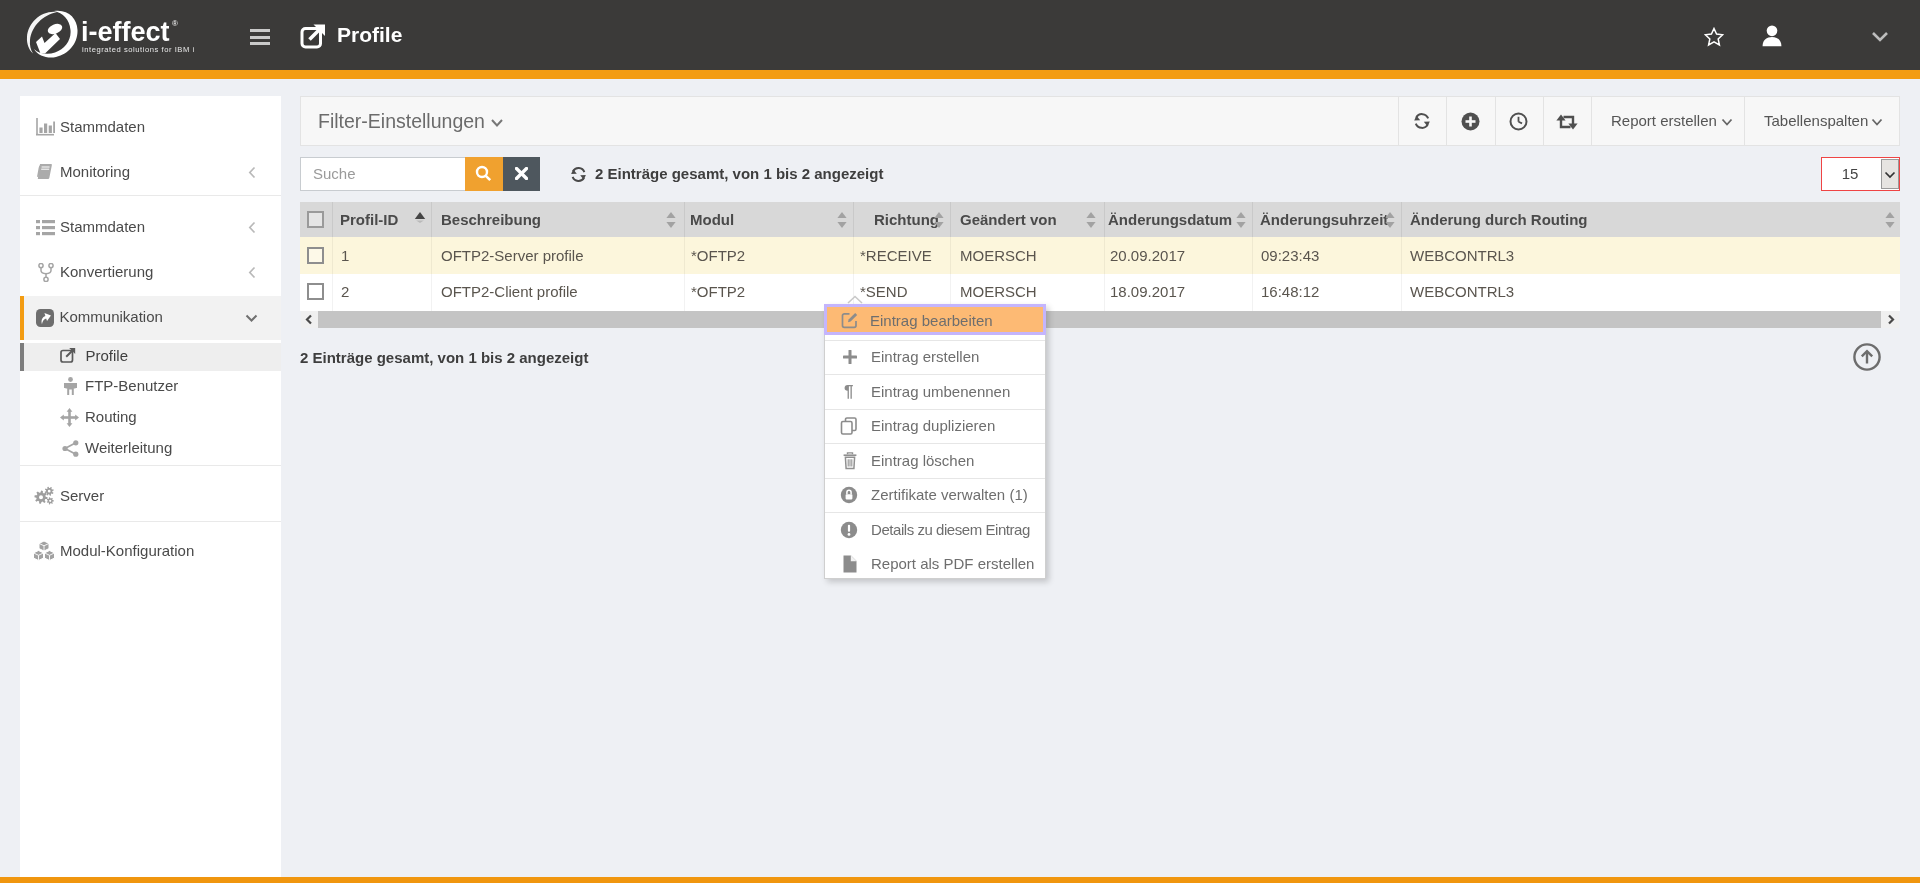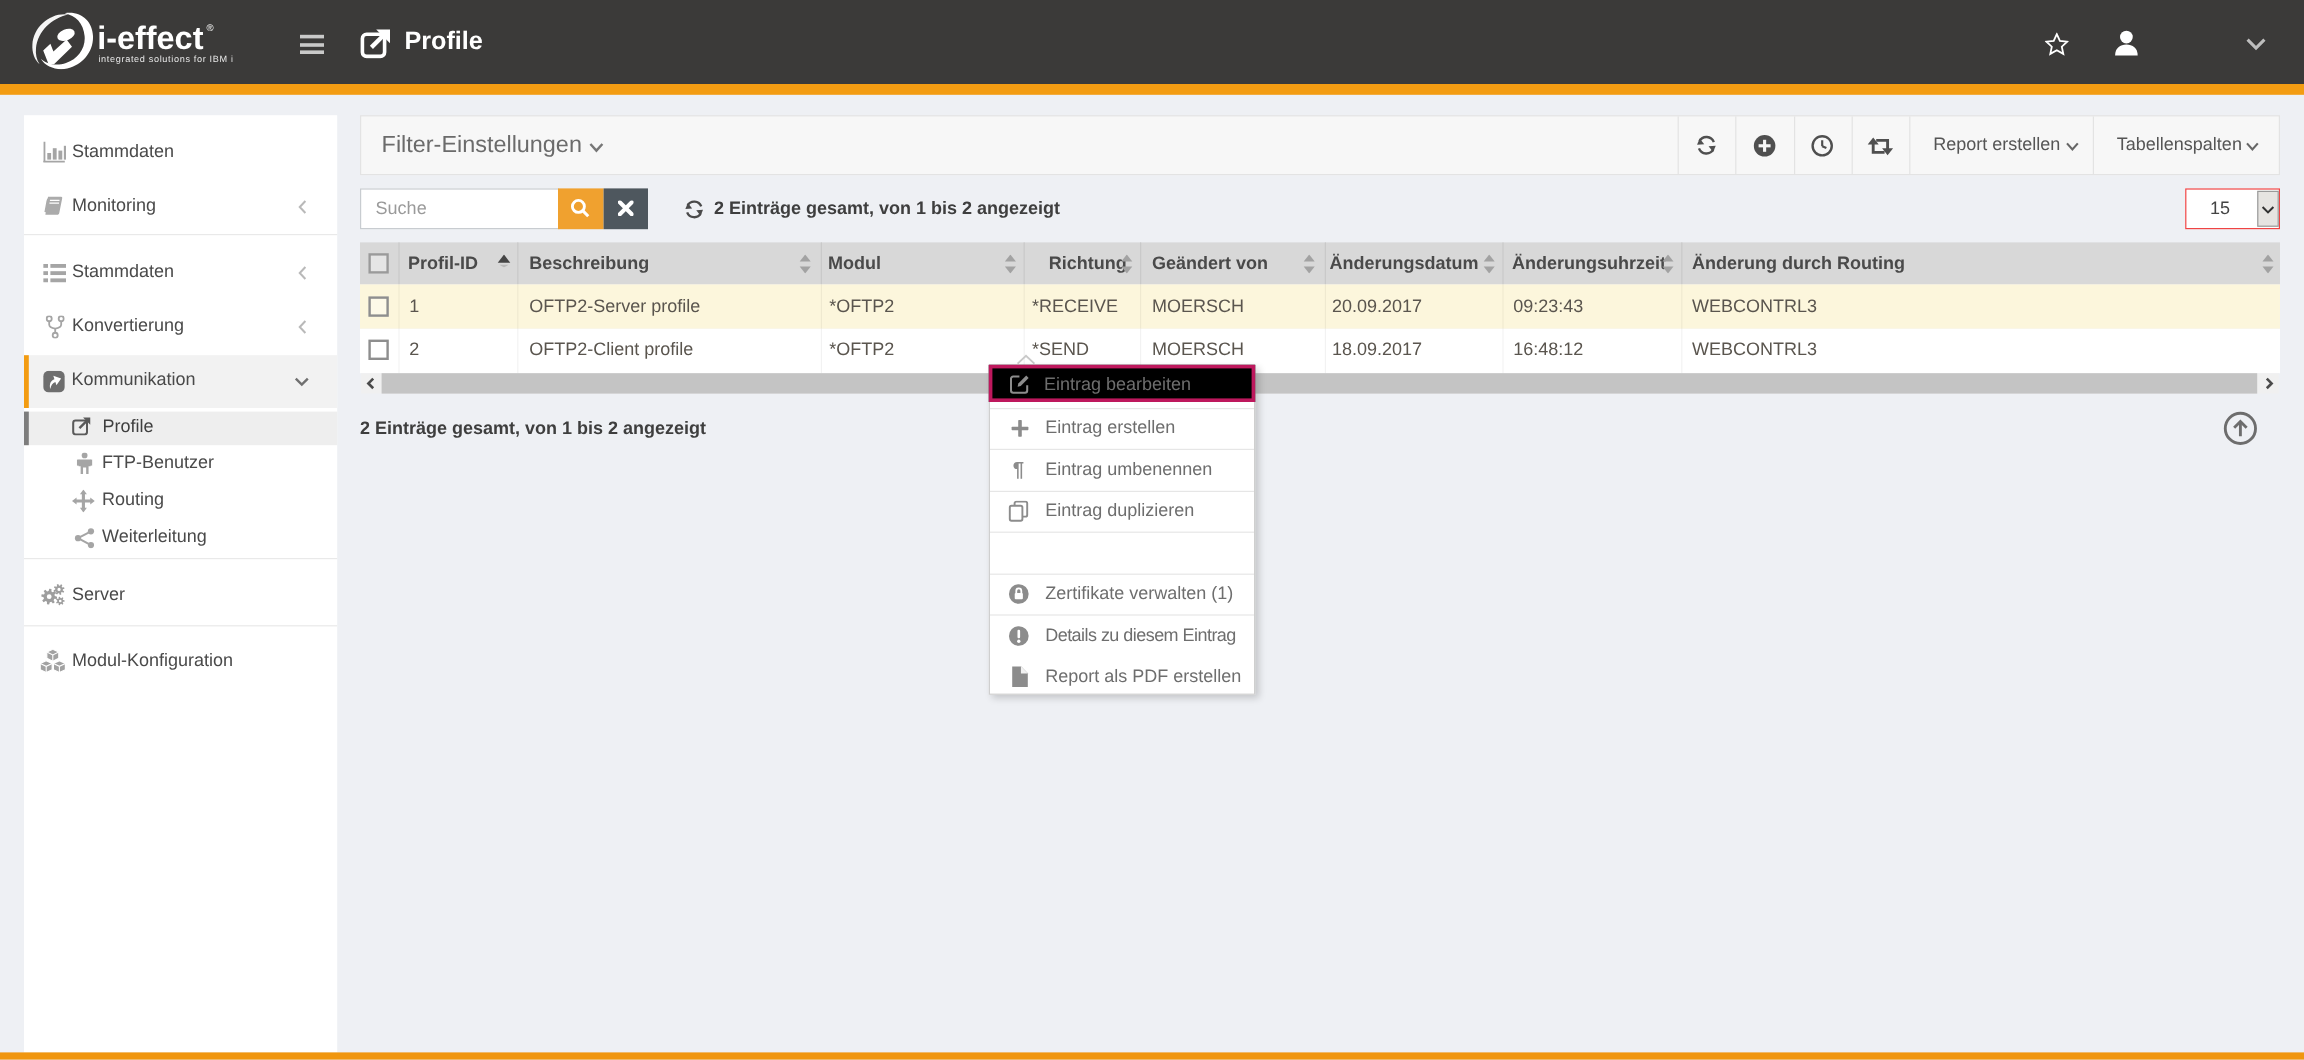--- a/index.html
+++ b/index.html
@@ -409,21 +409,21 @@
     <polyline points="2,8 9,1.5 16,8" fill="none" stroke="#c9c9c9" stroke-width="1.6"></polyline>
   </svg>
 <div class="a menu" id="ctxmenu" style="z-index:6">
   <div class="msep" style="top:34.5px"></div>
   <div class="msep" style="top:69px"></div>
   <div class="msep" style="top:103.5px"></div>
   <div class="msep" style="top:138px"></div>
   <div class="msep" style="top:172.5px"></div>
   <div class="msep" style="top:207px"></div>
 
-  <div style="position:absolute;left:-1px;top:-1px;width:222px;height:31px;border:3px solid #be185d;background:#000000">
+  <div style="position:absolute;left:-1px;top:-1px;width:222px;height:31px;border:3px solid #c4b5fd;background:#fdba74">
     <svg width="18" height="18" viewBox="0 0 18 18" style="position:absolute;left:14px;top:4px">
       <path d="M15 10 L15 14.5 A1.8 1.8 0 0 1 13.2 16.3 L3.3 16.3 A1.8 1.8 0 0 1 1.5 14.5 L1.5 4.6 A1.8 1.8 0 0 1 3.3 2.8 L8.5 2.8" fill="none" stroke="#8c8c8c" stroke-width="1.7"></path>
       <path d="M7 11.2 L7.6 8.6 L14.2 2 L16.2 4 L9.6 10.6 Z" fill="#8c8c8c"></path>
     </svg>
     <span style="position:absolute;left:43px;top:0;height:25px;line-height:27px;font-size:15px;color:#6e6e6e">Eintrag bearbeiten</span>
   </div>
   <div class="mitem" style="top:35px">
     <svg width="16" height="16" viewBox="0 0 16 16" style="position:absolute;left:17px;top:9px">
       <rect x="1" y="6.6" width="14" height="3" rx="0.6" fill="#8c8c8c"></rect>
         <rect x="6.5" y="1" width="3" height="14" rx="0.6" fill="#8c8c8c"></rect>
@@ -433,20 +433,31 @@
   <div class="mitem" style="top:69.5px">
     <span style="position:absolute;left:19px;top:0;font-size:17px;font-weight:bold;color:#8c8c8c">¶</span>
     <span class="mtx">Eintrag umbenennen</span>
   </div>
   <div class="mitem" style="top:104px">
     <svg width="18" height="18" viewBox="0 0 18 18" style="position:absolute;left:15px;top:8px">
       <rect x="5.5" y="1" width="10.5" height="12.5" rx="1.4" fill="none" stroke="#8c8c8c" stroke-width="1.6"></rect>
       <rect x="1.5" y="4.5" width="10.5" height="12.5" rx="1.4" fill="#fff" stroke="#8c8c8c" stroke-width="1.6"></rect>
     </svg>
     <span class="mtx">Eintrag duplizieren</span>
+  </div>
+  <div class="mitem" style="top:138.5px">
+    <svg width="16" height="18" viewBox="0 0 16 18" style="position:absolute;left:17px;top:8px">
+      <path d="M5.5 2.3 L5.5 0.9 L10.5 0.9 L10.5 2.3" fill="none" stroke="#909090" stroke-width="1.4"></path>
+      <line x1="1.6" y1="3.2" x2="14.4" y2="3.2" stroke="#909090" stroke-width="1.6"></line>
+      <path d="M3.4 5.3 L12.6 5.3 L11.9 16.6 L4.1 16.6 Z" fill="none" stroke="#909090" stroke-width="1.5"></path>
+      <line x1="6.2" y1="7.3" x2="6.2" y2="14.6" stroke="#909090" stroke-width="1.1"></line>
+      <line x1="8" y1="7.3" x2="8" y2="14.6" stroke="#909090" stroke-width="1.1"></line>
+      <line x1="9.8" y1="7.3" x2="9.8" y2="14.6" stroke="#909090" stroke-width="1.1"></line>
+    </svg>
+    <span class="mtx">Eintrag löschen</span>
   </div>
   <div class="mitem" style="top:173px">
     <svg width="18" height="18" viewBox="0 0 18 18" style="position:absolute;left:15px;top:8px">
       <circle cx="9" cy="9" r="8.2" fill="#8c8c8c"></circle>
       <rect x="5.6" y="8.2" width="6.8" height="5.2" rx="0.8" fill="#fff"></rect>
       <path d="M6.9 8.2 L6.9 6.4 A2.1 2.1 0 0 1 11.1 6.4 L11.1 8.2" fill="none" stroke="#fff" stroke-width="1.5"></path>
     </svg>
     <span class="mtx">Zertifikate verwalten (1)</span>
   </div>
   <div class="mitem" style="top:207.5px">

